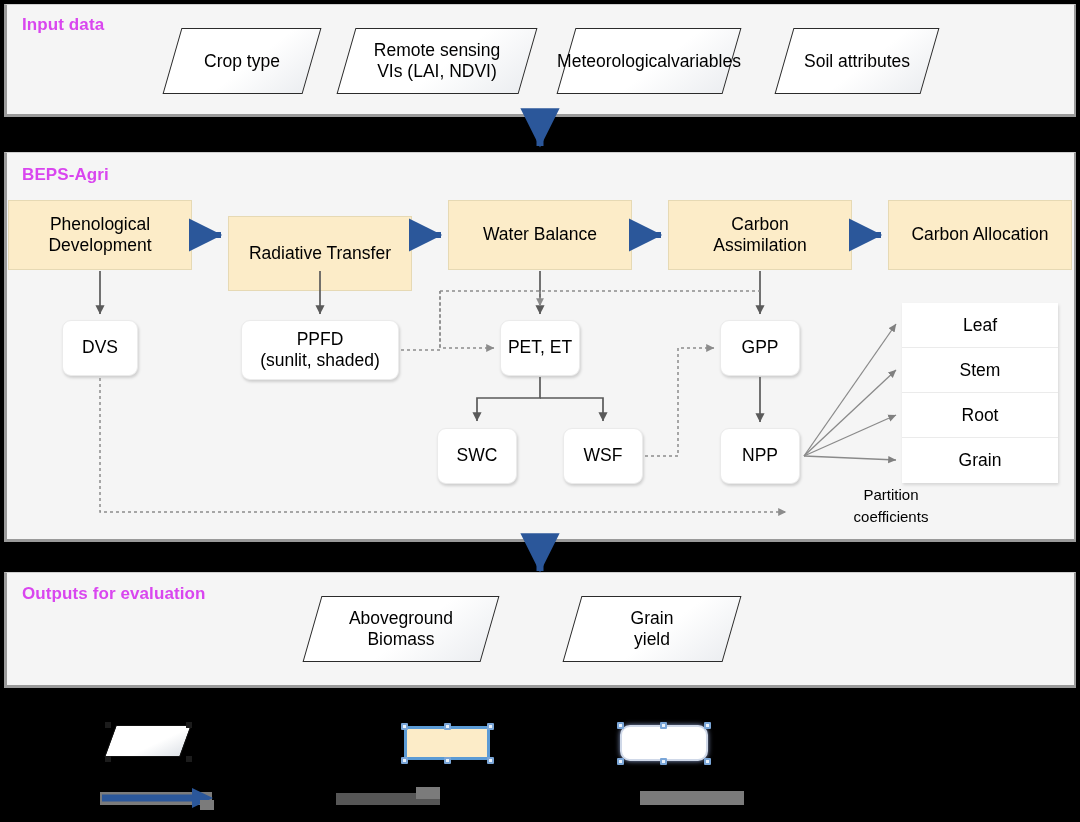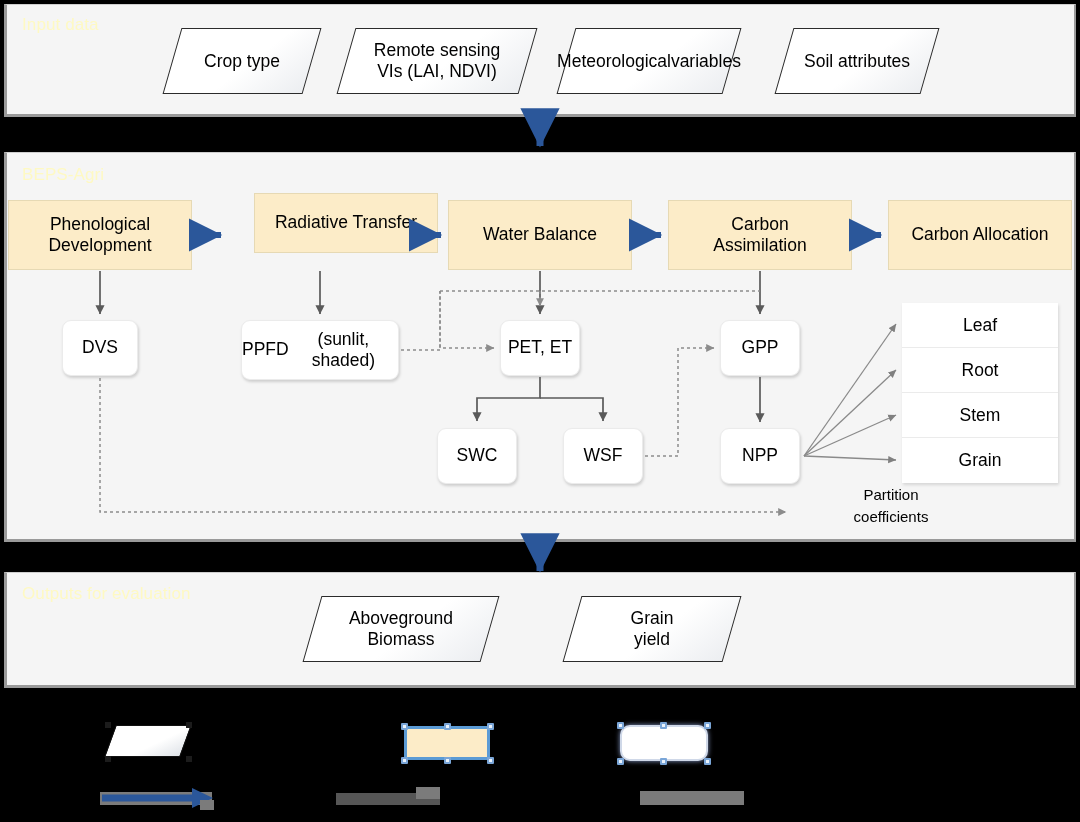--- a/index.html
+++ b/index.html
@@ -2,21 +2,21 @@
 <html><head>
 <meta charset="utf-8">
 <style>
   html,body{margin:0;padding:0;background:#000;}
   body{width:1080px;height:822px;position:relative;overflow:hidden;
        font-family:"Liberation Sans",sans-serif;color:#000;}
 
   .panel{position:absolute;background:#f5f5f5;border-left:3px solid #9a9a9a;
          border-top:1px solid #cfcfcf;border-bottom:3px solid #9a9a9a;
          border-right:2px solid #9a9a9a;box-sizing:border-box;}
-  .panel-title{position:absolute;font-weight:normal;font-size:17px;color:#fef9c3;
+  .panel-title{position:absolute;font-weight:bold;font-size:17px;color:#d946ef;
                letter-spacing:.1px;}
 
   
   .para{position:absolute;}
   .para .shape{position:absolute;inset:0;
       background:linear-gradient(135deg,#ffffff 0%,#ffffff 55%,#eceef1 100%);
       border:1.4px solid #2b2b2b;
       transform:skewX(-16deg);box-sizing:border-box;}
   .para .txt{position:absolute;inset:0;display:flex;align-items:center;
       justify-content:center;text-align:center;font-size:17.5px;line-height:1.2;
@@ -98,42 +98,42 @@
 
 <div class="panel" style="left:4px;top:152px;width:1072px;height:390px;">
 </div>
 <div class="panel-title" style="left:22px;top:165px;">BEPS-Agri</div>
 
 <div class="ybox" style="left:8px;top:200px;width:184px;height:70px;flex-direction:column;">
   <span>Phenological</span>
   <span>Development</span>
 </div>
 
-<div class="ybox" style="left:228px;top:193px;width:184px;height:60px;margin-left:26px;">
+<div class="ybox" style="left:228px;top:216px;width:184px;height:75px;">
   <span>Radiative Transfer</span>
 </div>
 
 <div class="ybox" style="left:448px;top:200px;width:184px;height:70px;justify-content:center;">
   <span>Water Balance</span>
 </div>
 
 <div class="ybox" style="left:668px;top:200px;width:184px;height:70px;flex-direction:column;">
   <span>Carbon</span>
   <span>Assimilation</span>
 </div>
 
 <div class="ybox" style="left:888px;top:200px;width:184px;height:70px;">
   <span>Carbon Allocation</span>
 </div>
 
 <div class="wbox" style="left:62px;top:320px;width:76px;height:56px;">
   <span>DVS</span>
 </div>
 
-<div class="wbox" style="left:241px;top:320px;width:158px;height:60px;flex-direction:row;">
+<div class="wbox" style="left:241px;top:320px;width:158px;height:60px;flex-direction:column;">
   <span>PPFD</span>
   <span>(sunlit, shaded)</span>
 </div>
 
 <div class="wbox" style="left:500px;top:320px;width:80px;height:56px;">
   <span>PET, ET</span>
 </div>
 
 <div class="wbox" style="left:437px;top:428px;width:80px;height:56px;">
   <span>SWC</span>
@@ -149,24 +149,24 @@
 
 <div class="wbox" style="left:720px;top:428px;width:80px;height:56px;">
   <span>NPP</span>
 </div>
 
 <div class="organs" style="left:902px;top:303px;width:156px;height:180px;">
   <div class="organ">
     <span>Leaf</span>
   </div>
   <div class="organ">
+    <span>Stem</span>
+  </div>
+  <div class="organ">
     <span>Root</span>
-  </div>
-  <div class="organ">
-    <span>Stem</span>
   </div>
   <div class="organ">
     <span>Grain</span>
   </div>
 </div>
 
 <div class="plain" style="left:798px;top:484px;width:186px;">
   <span>Partition</span><br>
   <span>coefficients</span>
 </div>

